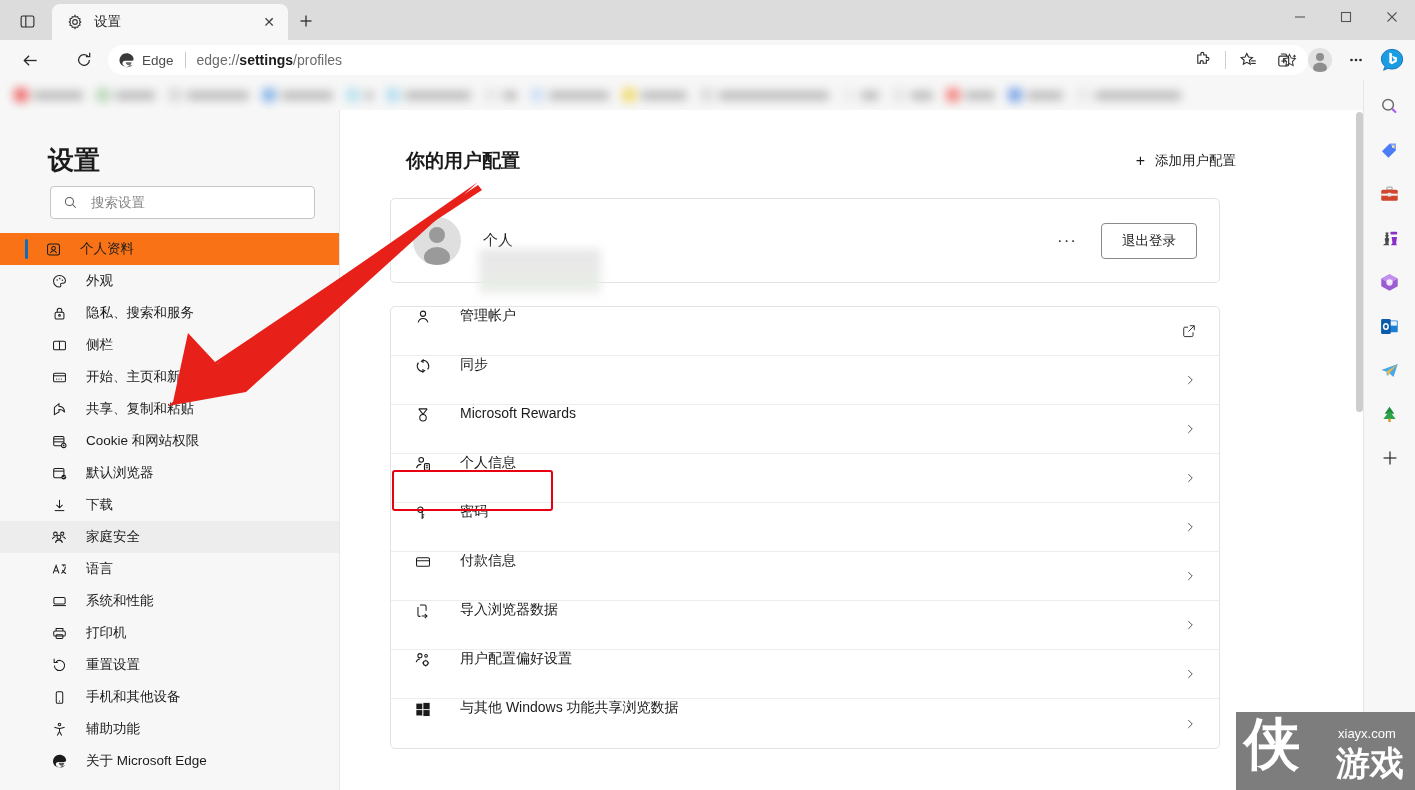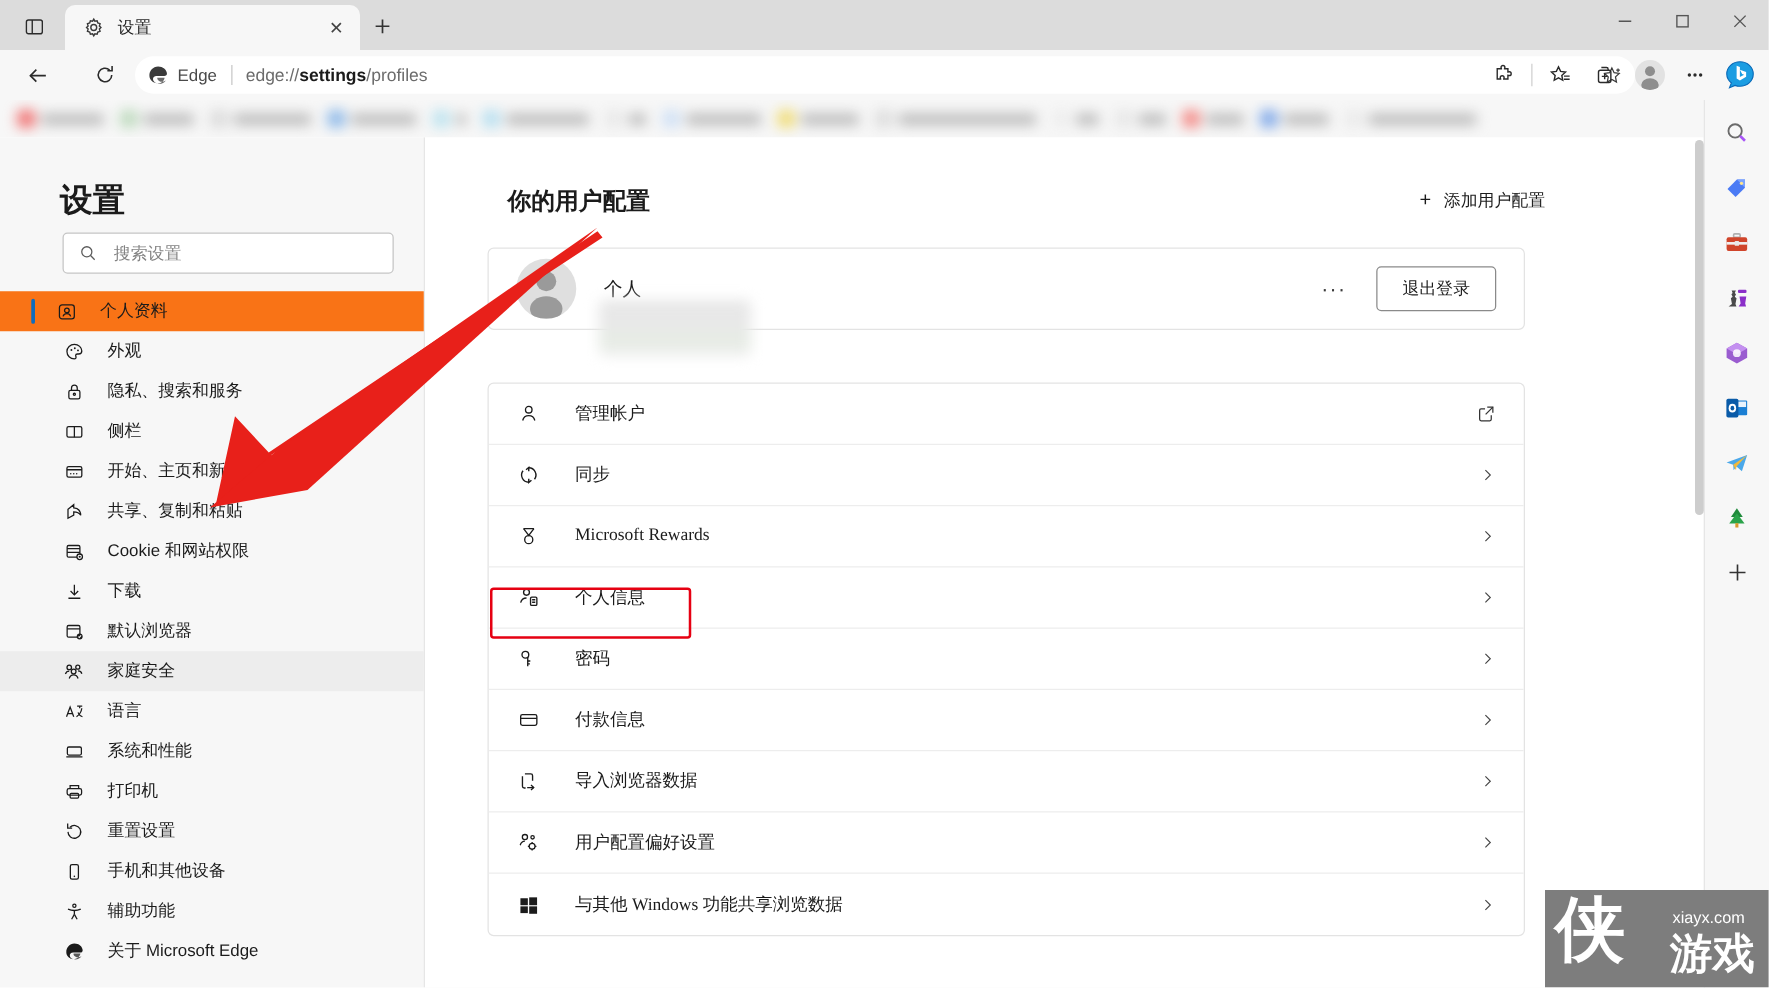--- a/index.html
+++ b/index.html
@@ -122,21 +122,21 @@
 
   
   .content { position: absolute; left: 340px; top: 0; width: 1023px; height: 680px; background: #ffffff; overflow: hidden; }
   .content-head { position: absolute; left: 50px; top: 38px; display: flex; align-items: center; width: 830px; margin-left: 16px; }
   .content-title { font-size: 19px; font-weight: 700; color: #1b1b1b; }
   .add-profile { margin-left: auto; display: flex; align-items: center; gap: 10px; }
   .add-profile .plus { font-size: 16px; color: #1b1b1b; line-height: 1; }
   .add-profile .lbl { font-size: 13.5px; color: #1b1b1b; }
 
   .profile-card {
-    position: absolute; left: 50px; top: 88px; width: 830px; height: 66px;
+    position: absolute; left: 50px; top: 88px; width: 830px; height: 85px;
     background: #fff; border: 1px solid #e3e3e3; border-radius: 5px;
     display: flex; align-items: center; padding: 0 22px;
   }
   .avatar-big {
     width: 48px; height: 48px; border-radius: 50%; background: #dfdfdf; flex: none;
     display: flex; align-items: flex-end; justify-content: center; overflow: hidden;
   }
   .profile-texts { margin-left: 22px; position: relative; }
   .profile-name { font-size: 15px; color: #1b1b1b; }
   .profile-email-blur {
@@ -150,22 +150,22 @@
     border: 1px solid #8a8a8a; border-radius: 4px; background: #fff;
     font-family: inherit; font-size: 13.5px; color: #1b1b1b;
     padding: 8px 20px;
   }
 
   .list-card {
     position: absolute; left: 50px; top: 196px; width: 830px;
     background: #fff; border: 1px solid #e3e3e3; border-radius: 5px; overflow: hidden;
   }
   .list-row {
-    position: relative; display: flex; align-items: center; height: 49px;
-    padding: 0 22px; border-bottom: 1px solid #ededed; font-family: Liberation Serif, serif;
+    position: relative; display: flex; height: 49px;
+    padding: 0 22px; border-bottom: 1px solid #ededed;
   }
   .list-row:last-child { border-bottom: none; }
   .row-icon { width: 20px; height: 20px; flex: none; color: #1b1b1b; display:flex; align-items:center; justify-content:center; }
   .row-label { margin-left: 27px; font-size: 14px; color: #1b1b1b; }
   .row-trail { margin-left: auto; color: #444; display: flex; align-items: center; }
   .chev { font-size: 15px; color: #454545; }
 
   .highlight-box {
     position: absolute; left: 392px; top: 360px; width: 161px; height: 41px;
     border: 2.5px solid #e60012; border-radius: 3px; pointer-events: none;
@@ -478,38 +478,38 @@
                 <circle cx="15" cy="14.6" r="2.6" fill="#fff"></circle>
                 <circle cx="15" cy="14.6" r="1" fill="#1b1b1b" stroke="none"></circle>
               </svg>
           </span>
           <span class="nav-label">Cookie 和网站权限</span>
         </div>
 
         <div class="nav-item">
           <span class="nav-icon">
             <svg width="17" height="17" viewBox="0 0 20 20" fill="none" stroke="#1b1b1b" stroke-width="1.2">
-                <line x1="10" y1="3.4" x2="10" y2="12.6"></line>
-                <polyline points="6.4,9.2 10,12.8 13.6,9.2"></polyline>
-                <line x1="4.4" y1="16" x2="15.6" y2="16"></line>
-              </svg>
-          </span>
-          <span class="nav-label">下载</span>
-        </div>
-
-        <div class="nav-item">
-          <span class="nav-icon">
-            <svg width="17" height="17" viewBox="0 0 20 20" fill="none" stroke="#1b1b1b" stroke-width="1.2">
                 <rect x="3.2" y="4" width="12" height="11" rx="1.4"></rect>
                 <line x1="3.2" y1="7.2" x2="15.2" y2="7.2"></line>
                 <circle cx="15" cy="14.4" r="2.8" fill="#1b1b1b" stroke="none"></circle>
                 <polyline points="13.8,14.4 14.7,15.3 16.3,13.4" stroke="#f7f7f7" stroke-width="1.1"></polyline>
               </svg>
           </span>
           <span class="nav-label">默认浏览器</span>
+        </div>
+
+        <div class="nav-item">
+          <span class="nav-icon">
+            <svg width="17" height="17" viewBox="0 0 20 20" fill="none" stroke="#1b1b1b" stroke-width="1.2">
+                <line x1="10" y1="3.4" x2="10" y2="12.6"></line>
+                <polyline points="6.4,9.2 10,12.8 13.6,9.2"></polyline>
+                <line x1="4.4" y1="16" x2="15.6" y2="16"></line>
+              </svg>
+          </span>
+          <span class="nav-label">下载</span>
         </div>
 
         <div class="nav-item hovered">
           <span class="nav-icon">
             <svg width="18" height="18" viewBox="0 0 20 20" fill="none" stroke="#1b1b1b" stroke-width="1.15">
                 <circle cx="6" cy="6.6" r="2"></circle>
                 <circle cx="13.6" cy="6.4" r="1.8"></circle>
                 <circle cx="9.9" cy="10.2" r="2.1"></circle>
                 <path d="M2.6 12.4c.5-1.7 1.8-2.6 3.4-2.6"></path>
                 <path d="M17.2 12.2c-.5-1.7-1.8-2.5-3.4-2.5"></path>

